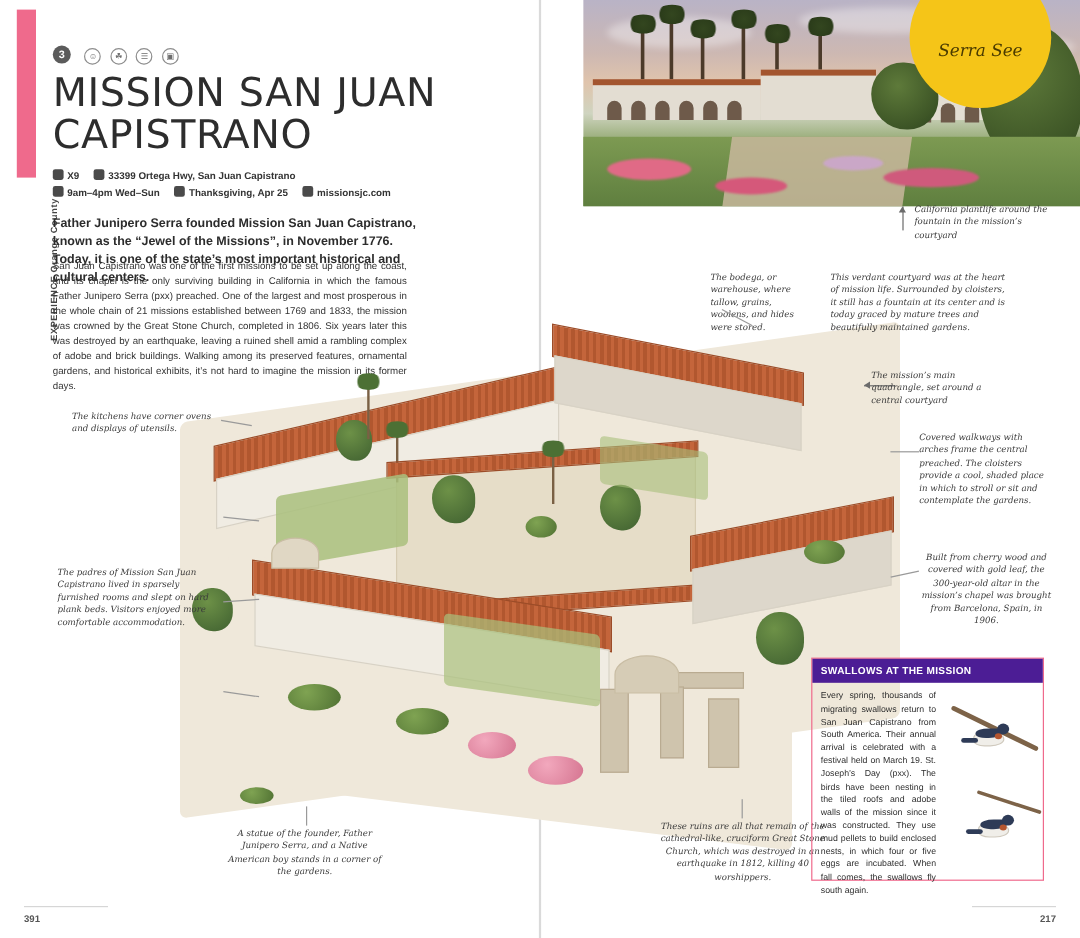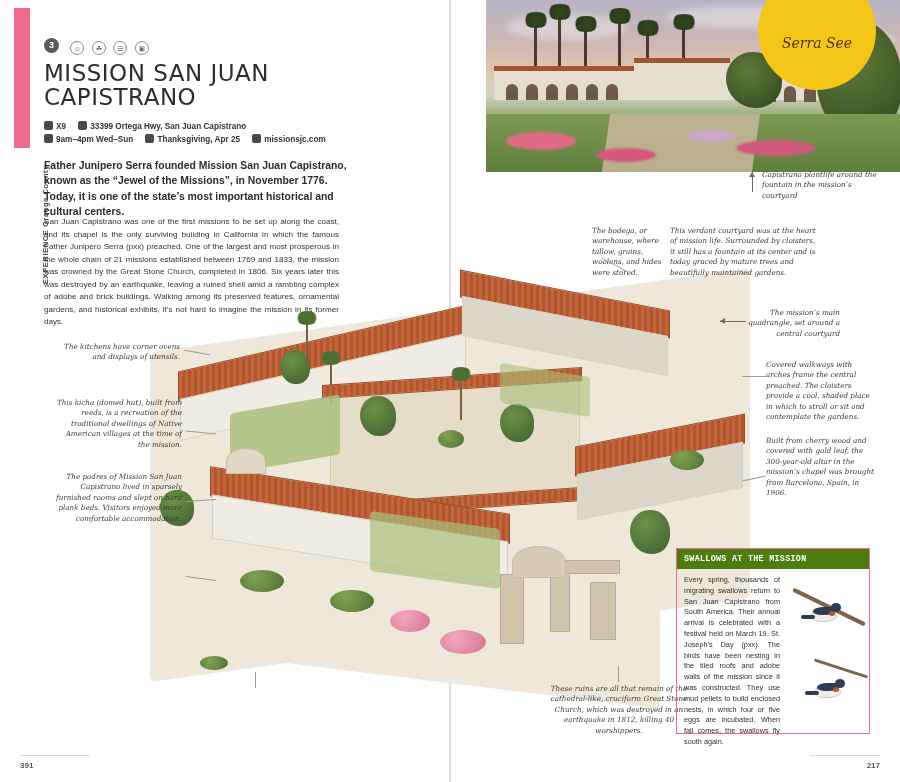--- a/index.html
+++ b/index.html
@@ -47,21 +47,21 @@
   .hdr-icons { display: inline-block; vertical-align: middle; margin-left: 7px; }
   .hicon {
     width: 14px; height: 14px; border-radius: 50%;
     border: 1px solid #8d8d8d; display: inline-block;
     margin-right: 3px; position: relative;
     font-size: 7px; line-height: 13px; text-align: center; color: #6d6d6d;
   }
   .title {
     font-family: "DejaVu Sans", sans-serif;
     font-weight: 400;
-    font-size: 23px;
+    font-size: 33px;
     line-height: 1.06;
     letter-spacing: 0.5px;
     color: #2d2d2d;
     margin-top: 6px;
     white-space: pre-line;
   }
   .meta { margin-top: 10px; font-size: 8.2px; color: #333; line-height: 1.7; font-weight: 700; }
   .meta .pin {
     display: inline-block; width: 9px; height: 9px; background: #4a4a4a;
     border-radius: 2px; margin-right: 3px; vertical-align: -1px;
@@ -129,21 +129,21 @@
 
   
   .anno {
     position: absolute;
     font-family: "DejaVu Serif", serif;
     font-style: italic;
     font-size: 7.2px;
     line-height: 1.45;
     color: #3a3a3a;
   }
-  .anno.right { text-align: right; }
+  .anno.right { }
   .anno.center { text-align: center; }
   .arrow-up {
     position: absolute; width: 1px; height: 20px; background: #6b6b6b;
   }
   .arrow-up::before {
     content: ""; position: absolute; top: 0; left: -3px;
     border-left: 3.5px solid transparent; border-right: 3.5px solid transparent;
     border-bottom: 5px solid #6b6b6b;
   }
   .arrow-left {
@@ -214,24 +214,23 @@
     font-size: 21px; font-weight: 700; color: #1f4a46; line-height: 1;
   }
   .stat .cap { margin-top: 6px; font-size: 7.4px; line-height: 1.35; color: #1f4a46; font-weight: 600; }
 
   
   .swallow-box {
     position: absolute; left: 676px; top: 548px; width: 194px; height: 186px;
     border: 1px solid #ef6a8c;
   }
   .swallow-title {
-    background: #4d7c0f; color: #fff;
+    background: #4c1d95; color: #fff;
     font-size: 8.4px; font-weight: 700; letter-spacing: .3px;
     padding: 5px 7px;
-    font-family: Liberation Mono, monospace;
   }
   .swallow-body {
     font-size: 7.3px; line-height: 1.48; color: #2e2e2e;
     padding: 6px 7px 4px 7px; width: 110px; text-align: justify;
   }
   .swallow-art {
     position: absolute; right: 0; top: 22px; width: 86px; height: 164px;
     overflow: hidden;
   }
   .branch { position: absolute; background: #7d6348; border-radius: 2px; }
@@ -294,21 +293,21 @@
     <div class="flowerbed" style="left:110px;bottom:10px;width:60px;height:14px;background:#d5587a;"></div>
     <div class="flowerbed" style="left:250px;bottom:16px;width:80px;height:16px;background:#cf5a7c;"></div>
     <div class="flowerbed" style="left:200px;bottom:30px;width:50px;height:12px;background:#caa7c7;"></div>
 
     <div class="must-see">
       <span>Serra See</span>
     </div>
   </div>
 
   <div class="arrow-up" style="left:752px;top:172px;"></div>
-  <div class="anno" style="left:762px;top:170px;width:118px;">Capistrano plantlife around the fountain in the mission’s courtyard</div>
+  <div class="anno" style="left:762px;top:170px;width:118px;">California plantlife around the fountain in the mission’s courtyard</div>
 
   <div class="hdr">
     <div>
       <span class="numbadge">3</span>
       <span class="hdr-icons">
         <span class="hicon">☺</span>
         <span class="hicon">☘</span>
         <span class="hicon">☰</span>
         <span class="hicon">▣</span>
       </span>
@@ -376,42 +375,42 @@
     <div class="bush pink" style="left:410px;top:440px;width:46px;height:24px;"></div>
     <div class="bush" style="left:300px;top:400px;width:44px;height:22px;"></div>
     <div class="bush" style="left:210px;top:380px;width:44px;height:22px;"></div>
     <div class="bush" style="left:640px;top:260px;width:34px;height:20px;"></div>
     <div class="tree" style="left:130px;top:300px;width:34px;height:36px;"></div>
   </div>
 
   <div class="anno" style="left:592px;top:226px;width:78px;">The bodega, or warehouse, where tallow, grains, woolens, and hides were stored.</div>
   <div class="leader" style="left:600px;top:264px;width:28px;transform:rotate(28deg);"></div>
 
-  <div class="anno" style="left:670px;top:226px;width:148px;">This verdant courtyard was at the heart of mission life. Surrounded by cloisters, it still has a fountain at its center and is today graced by mature trees and beautifully maintained gardens.</div>
+  <div class="anno" style="left:692px;top:226px;width:148px;">This verdant courtyard was at the heart of mission life. Surrounded by cloisters, it still has a fountain at its center and is today graced by mature trees and beautifully maintained gardens.</div>
 
   <div class="arrow-left" style="left:720px;top:321px;width:26px;"></div>
   <div class="anno right" style="left:726px;top:308px;width:114px;">The mission’s main quadrangle, set around a central courtyard</div>
 
   <div class="anno" style="left:766px;top:360px;width:112px;">Covered walkways with arches frame the central preached. The cloisters provide a cool, shaded place in which to stroll or sit and contemplate the gardens.</div>
   <div class="leader" style="left:742px;top:376px;width:24px;"></div>
 
-  <div class="anno" style="left:766px;top:436px;width:112px;">Built from cherry wood and covered with gold leaf, the 300-year-old altar in the mission’s chapel was brought from Barcelona, Spain, in 1906.</div>
+  <div class="anno" style="left:766px;top:460px;width:112px;text-align:center;">Built from cherry wood and covered with gold leaf, the 300-year-old altar in the mission’s chapel was brought from Barcelona, Spain, in 1906.</div>
   <div class="leader" style="left:742px;top:478px;width:24px;transform:rotate(-12deg);"></div>
 
   <div class="anno right" style="left:60px;top:342px;width:120px;">The kitchens have corner ovens and displays of utensils.</div>
   <div class="leader" style="left:184px;top:352px;width:26px;transform:rotate(10deg);"></div>
 
-  <div class="anno right" style="left:52px;top:398px;width:130px;">This kicha (domed hut), built from reeds, is a recreation of the traditional dwellings of Native American villages at the time of the mission.</div>
   <div class="leader" style="left:186px;top:432px;width:30px;transform:rotate(6deg);"></div>
 
   <div class="anno right" style="left:48px;top:472px;width:134px;">The padres of Mission San Juan Capistrano lived in sparsely furnished rooms and slept on hard plank beds. Visitors enjoyed more comfortable accommodation.</div>
   <div class="leader" style="left:186px;top:500px;width:30px;transform:rotate(-4deg);"></div>
 
   <div class="leader" style="left:186px;top:578px;width:30px;transform:rotate(8deg);"></div>
 
+  <div class="anno center" style="left:186px;top:690px;width:136px;">A statue of the founder, Father Junipero Serra, and a Native American boy stands in a corner of the gardens.</div>
   <div class="leader" style="left:255px;top:672px;width:1px;height:16px;background:#9a9a9a;"></div>
 
   <div class="anno center" style="left:548px;top:684px;width:142px;">These ruins are all that remain of the cathedral-like, cruciform Great Stone Church, which was destroyed in an earthquake in 1812, killing 40 worshippers.</div>
   <div class="leader" style="left:618px;top:666px;width:1px;height:16px;background:#9a9a9a;"></div>
 
 
   <div class="swallow-box">
     <div class="swallow-title">SWALLOWS AT THE MISSION</div>
     <div class="swallow-body">Every spring, thousands of migrating swallows return to San Juan Capistrano from South America. Their annual arrival is celebrated with a festival held on March 19. St. Joseph’s Day (pxx). The birds have been nesting in the tiled roofs and adobe walls of the mission since it was constructed. They use mud pellets to build enclosed nests, in which four or five eggs are incubated. When fall comes, the swallows fly south again.</div>
     <div class="swallow-art">

